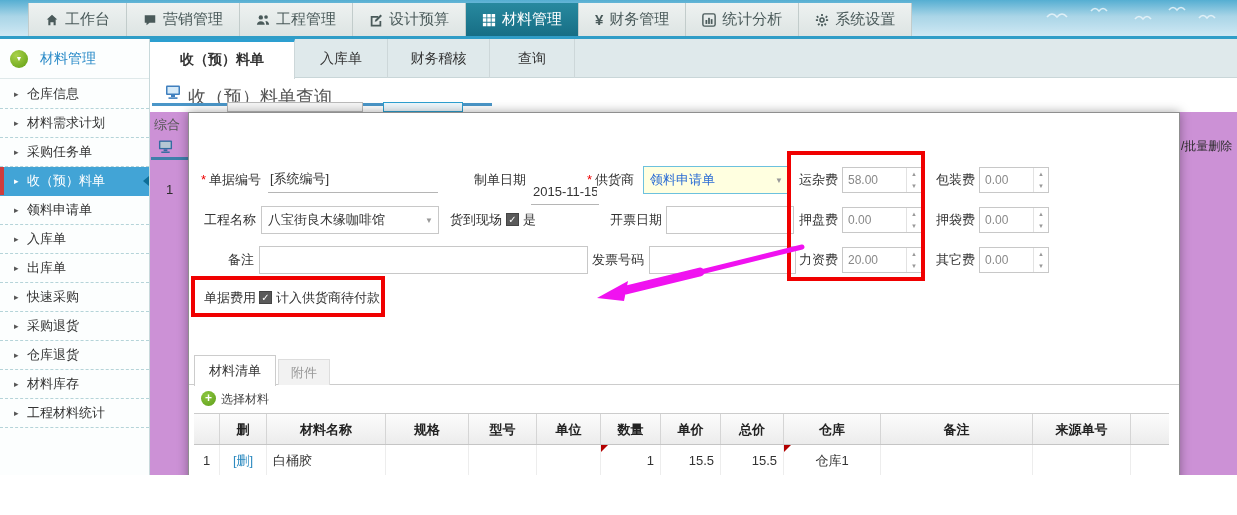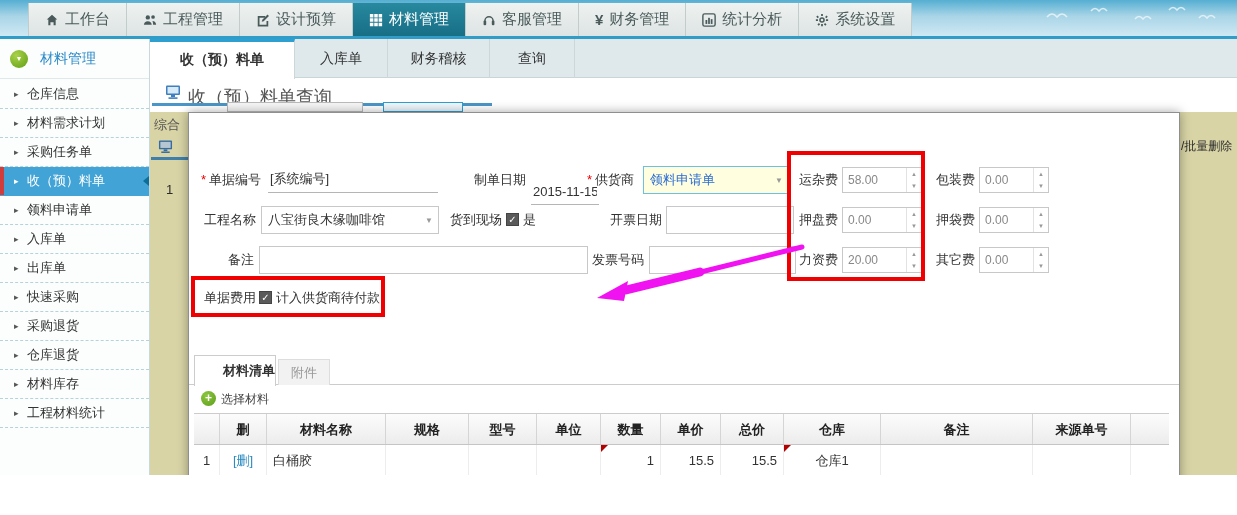--- a/index.html
+++ b/index.html
@@ -1,17 +1,17 @@
 <!DOCTYPE html>
 <html><head>
 <meta charset="utf-8">
 <style>
   html,body{margin:0;padding:0}
   body{font-family:"Liberation Sans","DejaVu Sans",sans-serif;background:#fff}
-  #app{position:relative;width:1237px;height:475px;overflow:hidden;background:#fef9c3}
+  #app{position:relative;width:1237px;height:475px;overflow:hidden;background:#f0abfc}
   #app *{box-sizing:border-box}
 
   
   .sky{position:absolute;left:0;top:0;width:1237px;height:36px;
        background:linear-gradient(180deg,#55aed2 0%,#a9d5e7 45%,#cfe8f3 100%)}
   .bluestrip{position:absolute;left:0;top:36px;width:1237px;height:3px;background:#2f9dc7}
   .nav{position:absolute;left:28px;top:3px;height:33px;display:flex}
   .nav-item{display:flex;align-items:center;gap:6px;padding:0 16px;font-size:15px;color:#4a5a5a;
             background:linear-gradient(#eef2f1,#dde4e3);border-right:1px solid #c2cccb;cursor:pointer;white-space:nowrap}
   .nav-item:first-child{border-left:1px solid #c2cccb}
@@ -85,21 +85,21 @@
       font-size:10px;line-height:12px;text-align:center;cursor:pointer}
   .cb-lab{position:absolute;height:28px;line-height:28px;font-size:13px;color:#333;white-space:nowrap}
 
   .detail-bar{position:absolute;left:0;top:206px;width:990px;height:29px;border-bottom:1px solid #ccc}
   .d-ico{position:absolute;left:12px;top:7px}
   .d-title{position:absolute;left:48px;top:0;line-height:28px;font-size:13px;font-weight:bold;color:#333}
   .d-total{position:absolute;left:138px;top:0;line-height:28px;font-size:13px;font-weight:bold;color:#333}
 
   .m-tabs{position:absolute;left:0;top:242px;width:990px;height:30px;border-bottom:1px solid #ccc}
   .mtab1{position:absolute;left:5px;top:0;width:82px;height:31px;background:#fff;border:1px solid #ccc;border-bottom:none;
-         text-align:right;line-height:30px;font-size:13px;font-weight:bold;color:#333;z-index:2;cursor:pointer}
+         text-align:center;line-height:30px;font-size:13px;font-weight:normal;color:#333;z-index:2;cursor:pointer}
   .mtab2{position:absolute;left:89px;top:4px;width:52px;height:26px;background:#f2f2f2;border:1px solid #ddd;border-bottom:none;
          text-align:center;line-height:26px;font-size:13px;color:#999;cursor:pointer}
 
   .addrow{position:absolute;left:0;top:273px;width:990px;height:26px}
   .add-ico{position:absolute;left:12px;top:5px;width:15px;height:15px;border-radius:50%;
            background:radial-gradient(circle at 35% 30%,#8cc63f,#5f9e1a);color:#fff;font-size:12px;font-weight:bold;
            line-height:15px;text-align:center;cursor:pointer}
   .add-txt{position:absolute;left:32px;top:0;line-height:26px;font-size:12px;color:#444;cursor:pointer}
 
   
@@ -142,47 +142,45 @@
 
   <div class="nav">
     <div class="nav-item">
       <svg width="14" height="14" viewBox="0 0 16 16" fill="currentColor">
           <path d="M8 2l6 5.5h-1.8V14H9.8v-3.5H6.2V14H3.8V7.5H2z"></path>
         </svg>
       <span>工作台</span>
     </div>
     <div class="nav-item">
       <svg width="14" height="14" viewBox="0 0 16 16" fill="currentColor">
+          <path d="M2 2.5h12v8.5H7.5L4 14v-3H2z"></path>
+        </svg>
+      <span>营销管理</span>
+    </div>
+    <div class="nav-item">
+      <svg width="14" height="14" viewBox="0 0 16 16" fill="currentColor">
           <circle cx="5.5" cy="5" r="2.5"></circle>
           <path d="M1 13.5c0-2.6 2-4.2 4.5-4.2s4.5 1.6 4.5 4.2z"></path>
           <circle cx="11.5" cy="4.6" r="2.1"></circle>
           <path d="M10.8 9.2c2.3.1 4.2 1.6 4.2 4.3h-3.4c0-1.8-.3-3.2-.8-4.3z"></path>
         </svg>
       <span>工程管理</span>
     </div>
     <div class="nav-item">
       <svg width="14" height="14" viewBox="0 0 16 16" fill="currentColor">
           <path d="M2 3.5h8.5v2H4v8h8V9h2v6.5H2z"></path>
           <path d="M13.2 1.8l1.6 1.6-6 6-2.2.6.6-2.2z"></path>
         </svg>
       <span>设计预算</span>
     </div>
     <div class="nav-item active">
       <svg width="14" height="14" viewBox="0 0 16 16" fill="currentColor">
           <path d="M1 1h4v4H1zM6 1h4v4H6zM11 1h4v4h-4zM1 6h4v4H1zM6 6h4v4H6zM11 6h4v4h-4zM1 11h4v4H1zM6 11h4v4H6zM11 11h4v4h-4z"></path>
         </svg>
       <span>材料管理</span>
-    </div>
-    <div class="nav-item">
-      <svg width="14" height="14" viewBox="0 0 16 16" fill="currentColor">
-          <path d="M2.5 9A5.5 5.5 0 0 1 13.5 9h-1.6a3.9 3.9 0 0 0-7.8 0z"></path>
-          <rect x="1.8" y="8.5" width="3" height="5.5" rx="1.2"></rect>
-          <rect x="11.2" y="8.5" width="3" height="5.5" rx="1.2"></rect>
-        </svg>
-      <span>客服管理</span>
     </div>
     <div class="nav-item">
       <span class="yen-glyph">¥</span>
       <span>财务管理</span>
     </div>
     <div class="nav-item">
       <svg width="14" height="14" viewBox="0 0 16 16" fill="currentColor">
           <rect x="1" y="1" width="14" height="14" rx="2" fill="none" stroke="currentColor" stroke-width="1.6"></rect>
           <rect x="4" y="8" width="2" height="4.5"></rect>
           <rect x="7" y="5.5" width="2" height="7"></rect>

